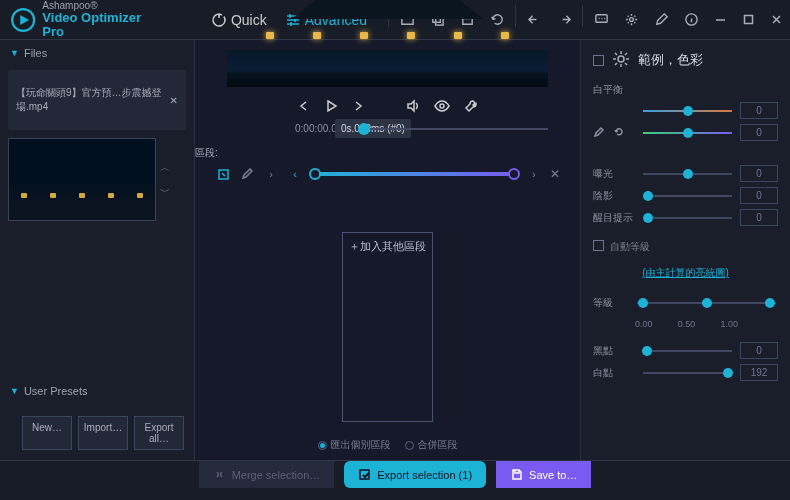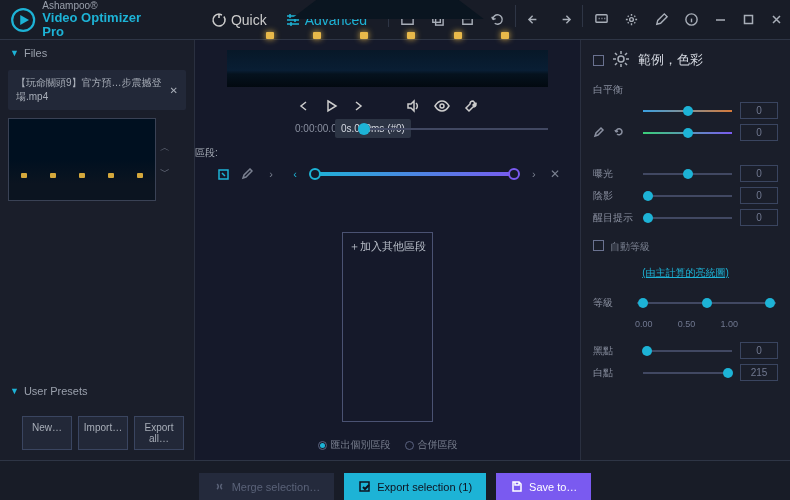--- a/index.html
+++ b/index.html
@@ -14,21 +14,21 @@
 .mode-btn.active { color: #1db3d6; }
 .titlebar-icons { display: flex; margin-left: 12px; gap: 0; }
 .tb-icon { width: 30px; height: 30px; display: flex; align-items: center; justify-content: center; color: #a8aeb8; cursor: pointer; }
 .tb-group-sep { width: 1px; height: 22px; background: #2e3545; margin: 0 3px; }
 .win-controls { margin-left: auto; display: flex; }
 .win-btn { width: 28px; height: 30px; display: flex; align-items: center; justify-content: center; color: #a8aeb8; cursor: pointer; }
 .main { display: flex; height: 420px; }
 .sidebar { width: 195px; background: #1a1e2a; display: flex; flex-direction: column; border-right: 1px solid #2a3040; }
 .panel-header { display: flex; align-items: center; padding: 7px 10px; color: #9aa0ac; font-size: 11px; }
 .panel-header .chev { margin-right: 5px; color: #1db3d6; font-size: 9px; }
-.file-item { background: #222838; margin: 4px 8px; padding: 6px 8px; border-radius: 2px; display: flex; justify-content: space-between; align-items: center; font-size: 10px; }
+.file-item { background: #222838; margin: 4px 8px; padding: 16px 8px; border-radius: 2px; display: flex; justify-content: space-between; align-items: center; font-size: 10px; }
 .file-item .close { color: #a8aeb8; cursor: pointer; }
 .thumb-container { display: flex; margin: 4px 8px; gap: 4px; }
 .thumb { width: 148px; height: 83px; background: linear-gradient(#001020 50%, #0b1420 80%); border: 1px solid #3a4255; position: relative; }
 .thumb .lights { position: absolute; bottom: 22px; left: 0; right: 0; display: flex; justify-content: space-around; }
 .thumb .light { width: 6px; height: 5px; background: #d4a83c; border-radius: 1px; }
 .thumb-nav { display: flex; flex-direction: column; justify-content: center; gap: 10px; }
 .thumb-nav span { color: #7a8090; font-size: 10px; cursor: pointer; }
 .sidebar-spacer { flex: 1; }
 .presets { padding: 6px 10px 10px 10px; }
 .preset-btns { display: flex; gap: 6px; margin-top: 6px; padding-left: 12px; }
@@ -71,24 +71,24 @@
 .rp-slider.sat { background: linear-gradient(90deg, #3ad079, #7a5af0); }
 .rp-thumb { position: absolute; top: -4px; left: 50%; width: 10px; height: 10px; background: #1db3d6; border-radius: 50%; margin-left: -5px; }
 .rp-value { width: 38px; border: 1px solid #3a4560; text-align: center; font-size: 10px; color: #707890; padding: 2px 0; }
 .rp-icons { display: flex; gap: 8px; margin: 4px 0 10px 0; }
 .rp-icons span { color: #8a90a0; cursor: pointer; font-size: 11px; }
 .rp-auto { display: flex; gap: 6px; font-size: 10px; color: #7a8090; margin: 14px 0 10px 0; }
 .rp-link { text-align: center; font-size: 10px; color: #1db3d6; text-decoration: underline; margin: 12px 0 16px 0; cursor: pointer; }
 .multi-thumb { flex: 1; height: 2px; background: #414862; position: relative; margin: 0 2px; }
 .multi-thumb .mt { position: absolute; top: -4px; width: 10px; height: 10px; background: #1db3d6; border-radius: 50%; margin-left: -5px; }
 .multi-labels { display: flex; justify-content: space-between; font-size: 9px; color: #707890; padding: 4px 40px 8px 42px; }
-.footer { height: 40px; background: #181c27; border-top: 1px solid #2e3545; display: flex; align-items: flex-end; justify-content: center; gap: 10px; padding: 0 10px; }
+.footer { height: 40px; background: #181c27; border-top: 1px solid #2e3545; display: flex; align-items: flex-start; justify-content: center; gap: 10px; padding: 0 10px; }
 .footer-btn { padding: 7px 14px; font-size: 11px; display: flex; align-items: center; gap: 6px; cursor: pointer; }
 .footer-btn.merge { background: #242a3c; color: #5a6278; }
-.footer-btn.export { background: #1db3d6; color: #0e1220; }
+.footer-btn.export { background: #1db3d6; color: #0e1220; border-radius: 6px; }
 .footer-btn.save { background: #7a5af0; color: #fff; }
 svg { fill: none; stroke: currentColor; stroke-width: 1.5; }
 </style>
 </head>
 <body>
 
 <div class="titlebar">
   <div class="logo">
     <svg viewBox="0 0 36 36">
         <circle cx="18" cy="18" r="15" stroke="#1db3d6" stroke-width="3"></circle>
@@ -389,21 +389,21 @@
       <div class="rp-slider">
           <div class="rp-thumb" style="left:4%"></div>
         </div>
       <div class="rp-value">0</div>
     </div>
     <div class="rp-row">
       <span class="rp-label">白點</span>
       <div class="rp-slider">
           <div class="rp-thumb" style="left:96%"></div>
         </div>
-      <div class="rp-value">215</div>
+      <div class="rp-value">192</div>
     </div>
   </div>
 </div>
 
 <div class="footer">
   <div class="footer-btn merge">
     <svg width="13" height="13" viewBox="0 0 13 13" stroke="#5a6278">
         <path d="M4 4a3 3 0 0 1 0 5M9 4a3 3 0 0 0 0 5"></path>
       </svg>
     <span>Merge selection…</span>

